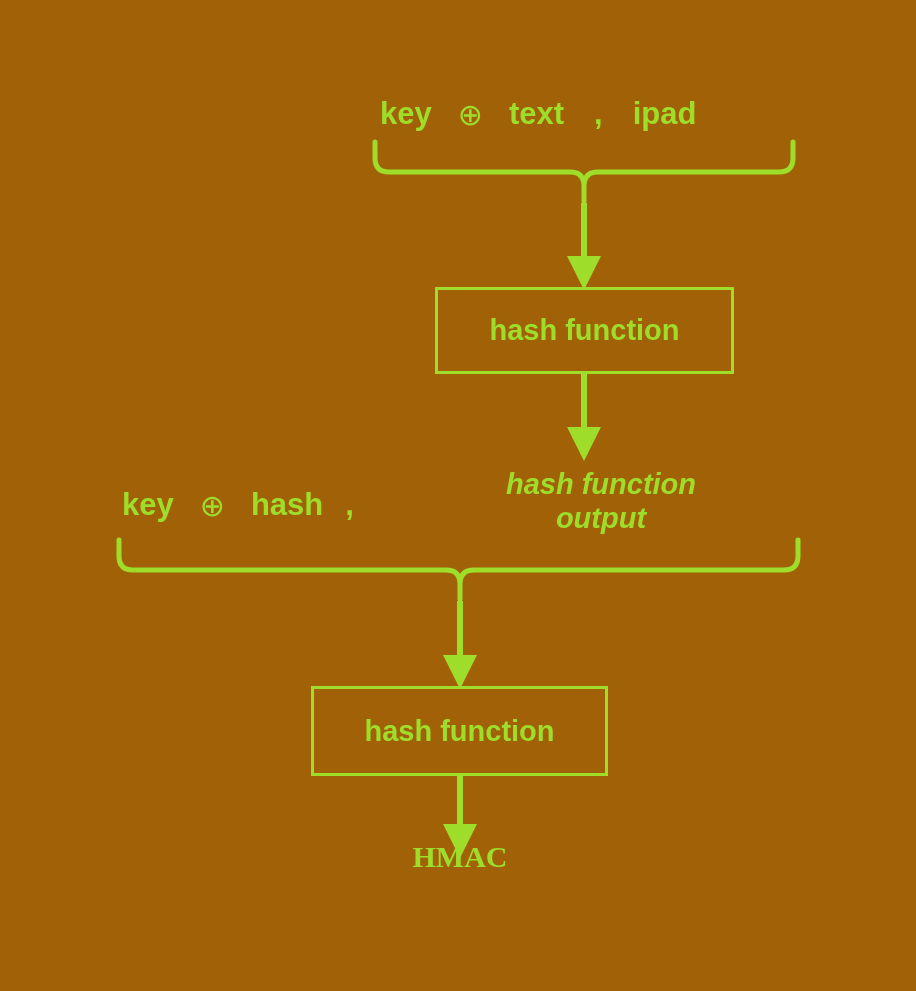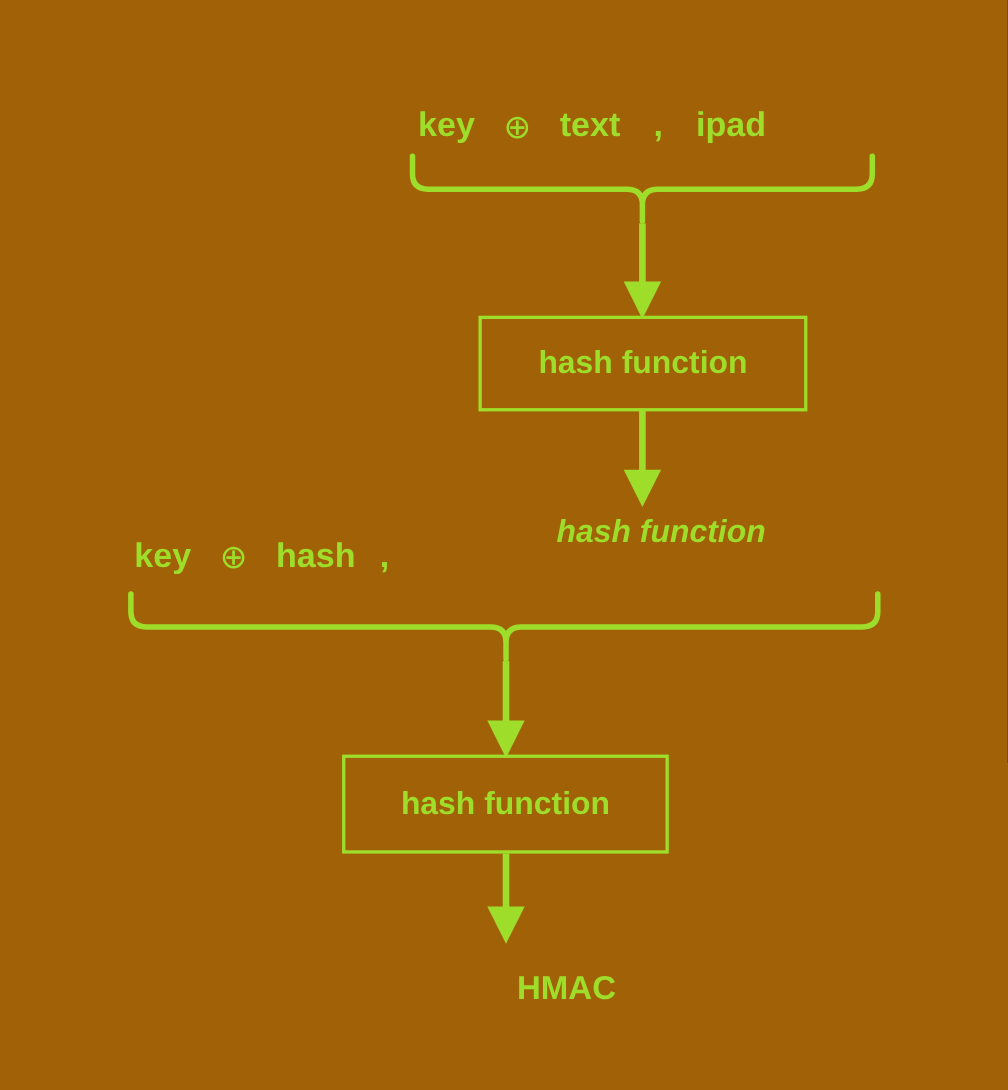--- a/index.html
+++ b/index.html
@@ -77,26 +77,27 @@
     font-weight: bold;
     font-style: italic;
     font-size: 29px;
     line-height: 1.17;
   }
 
   
   #hmac-label {
     position: absolute;
     left: 360px;
-    top: 882px;
+    top: 840px;
     width: 200px;
-    text-align: right;
+    text-align: center;
     color: #9ede2a;
     font-weight: bold;
     font-size: 30px;
+    font-family: Liberation Serif, serif;
   }
 </style>
 </head>
 <body>
 
 <div id="diagram-root">
 
   <div class="expr-row" id="expr-top">
     <span>key</span>
     <span class="gap-m"></span>
@@ -157,20 +158,21 @@
     <line x1="460" y1="776" x2="460" y2="832" stroke="#9ede2a" stroke-width="6"></line>
     <polygon points="460,858 443,824 477,824" fill="#9ede2a"></polygon>
   </svg>
 
   <div class="hash-box" id="hash-box-1">
     <span>hash function</span>
   </div>
 
   <div id="hash-output-label">
     <div>hash function</div>
+    <div>output</div>
   </div>
 
   <div class="hash-box" id="hash-box-2">
     <span>hash function</span>
   </div>
 
   <div id="hmac-label">HMAC</div>
 
 </div>
 

